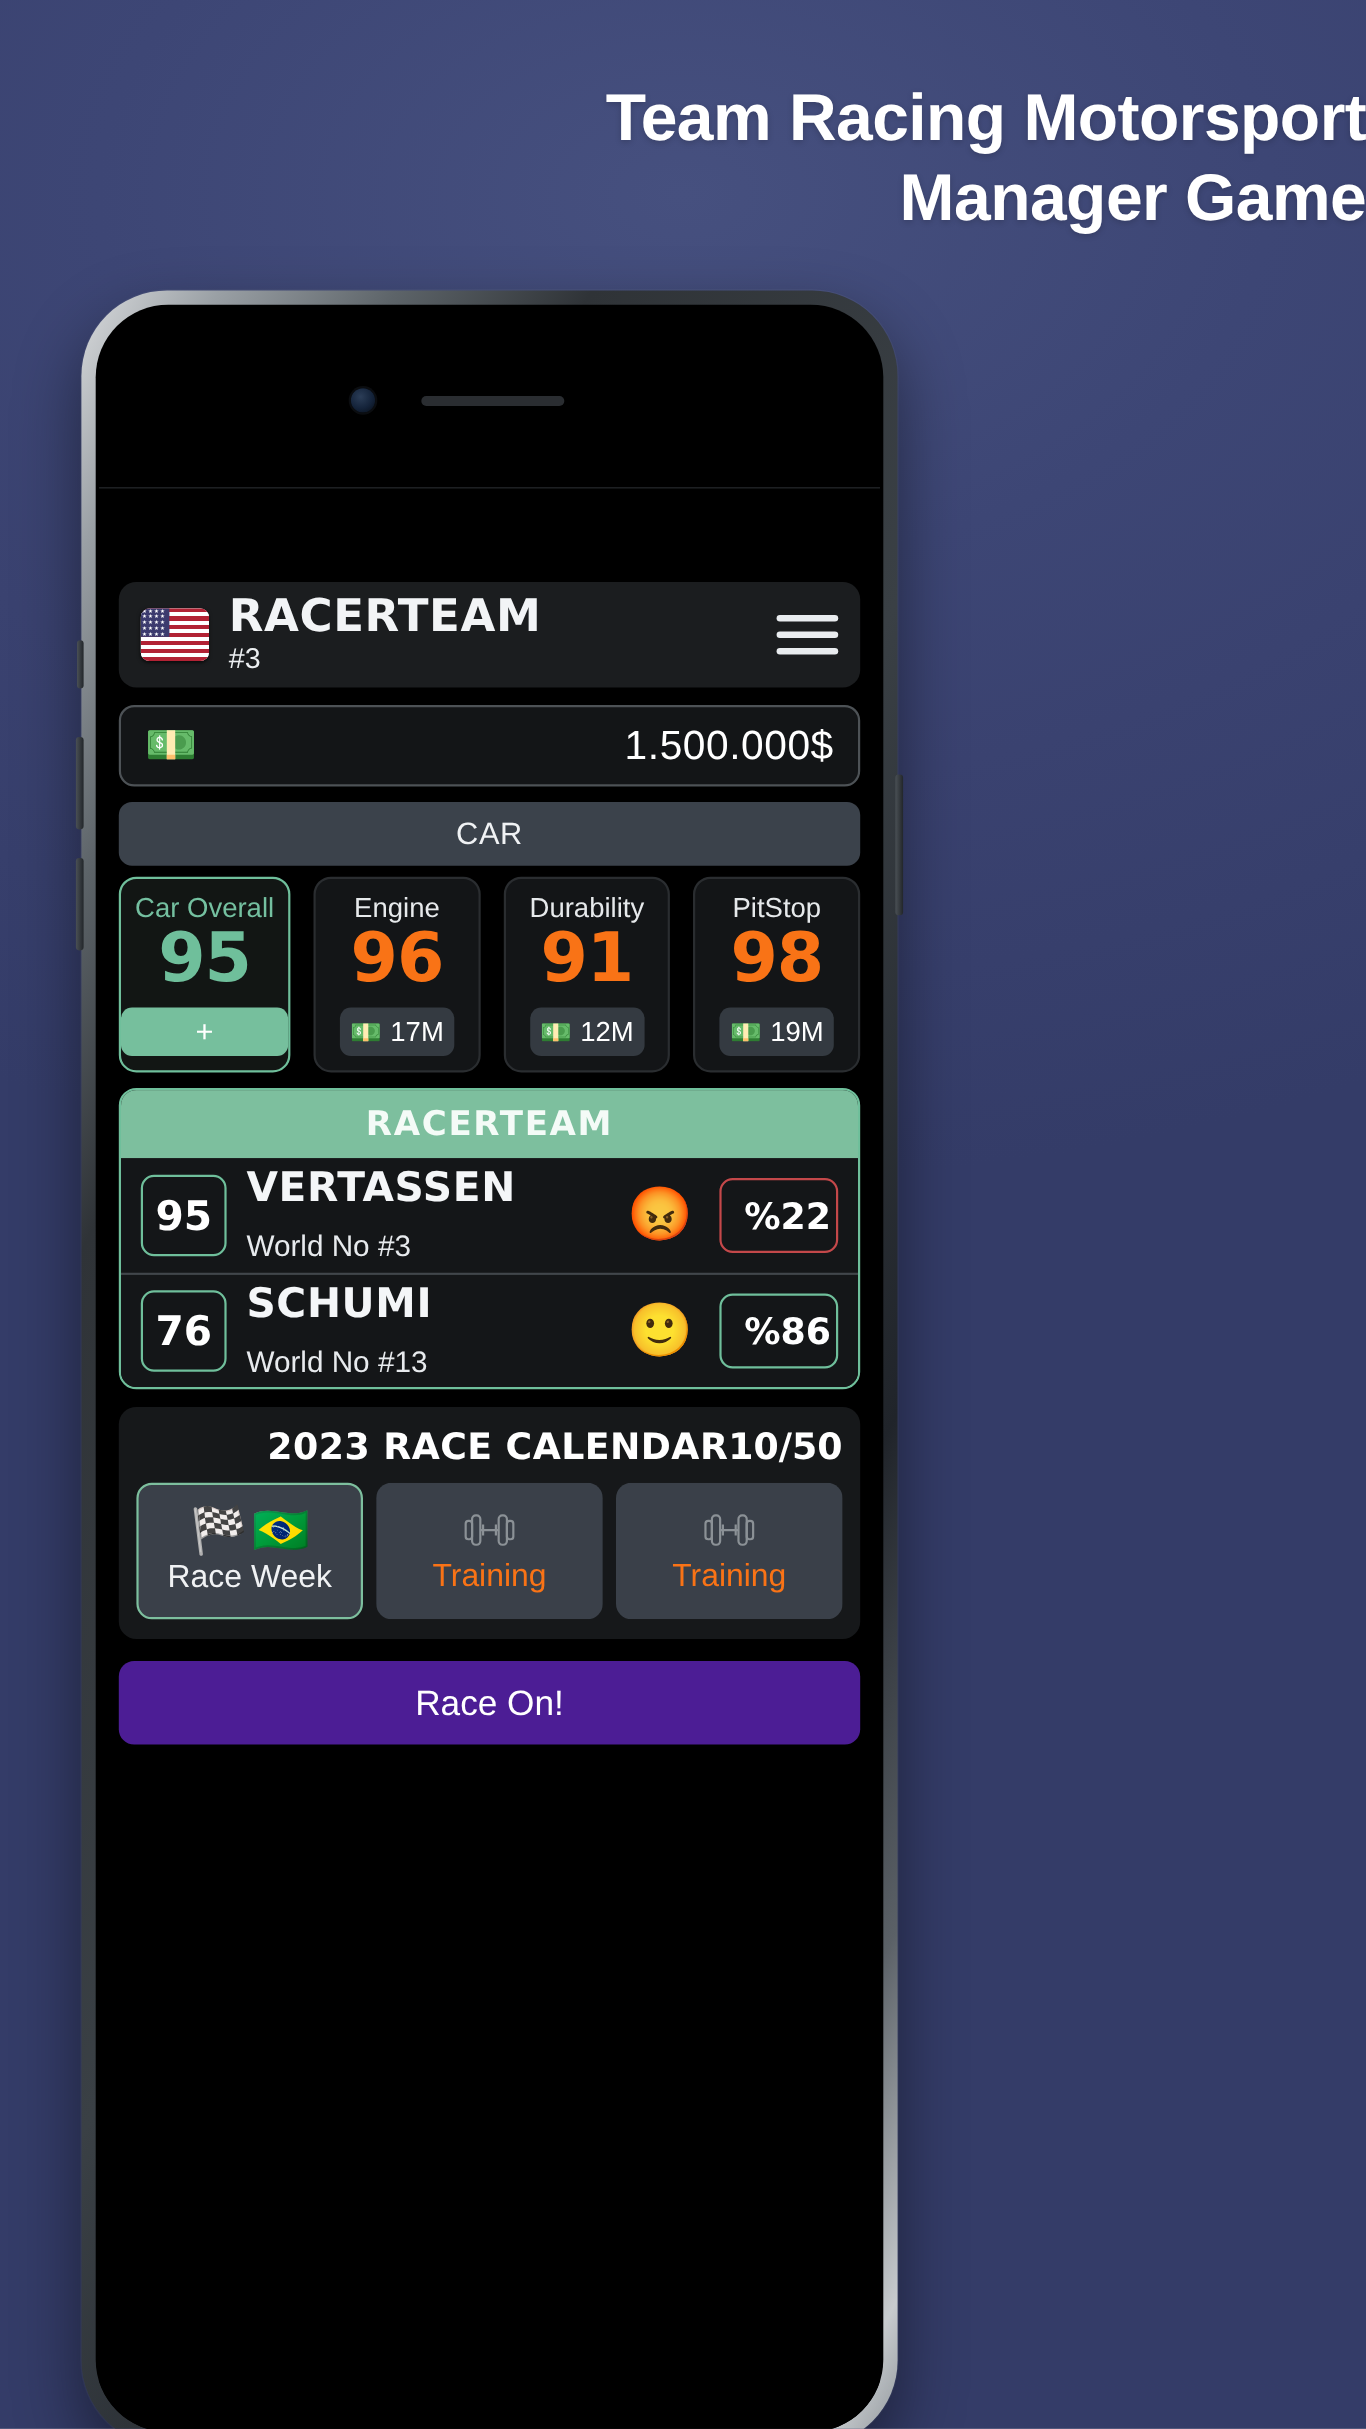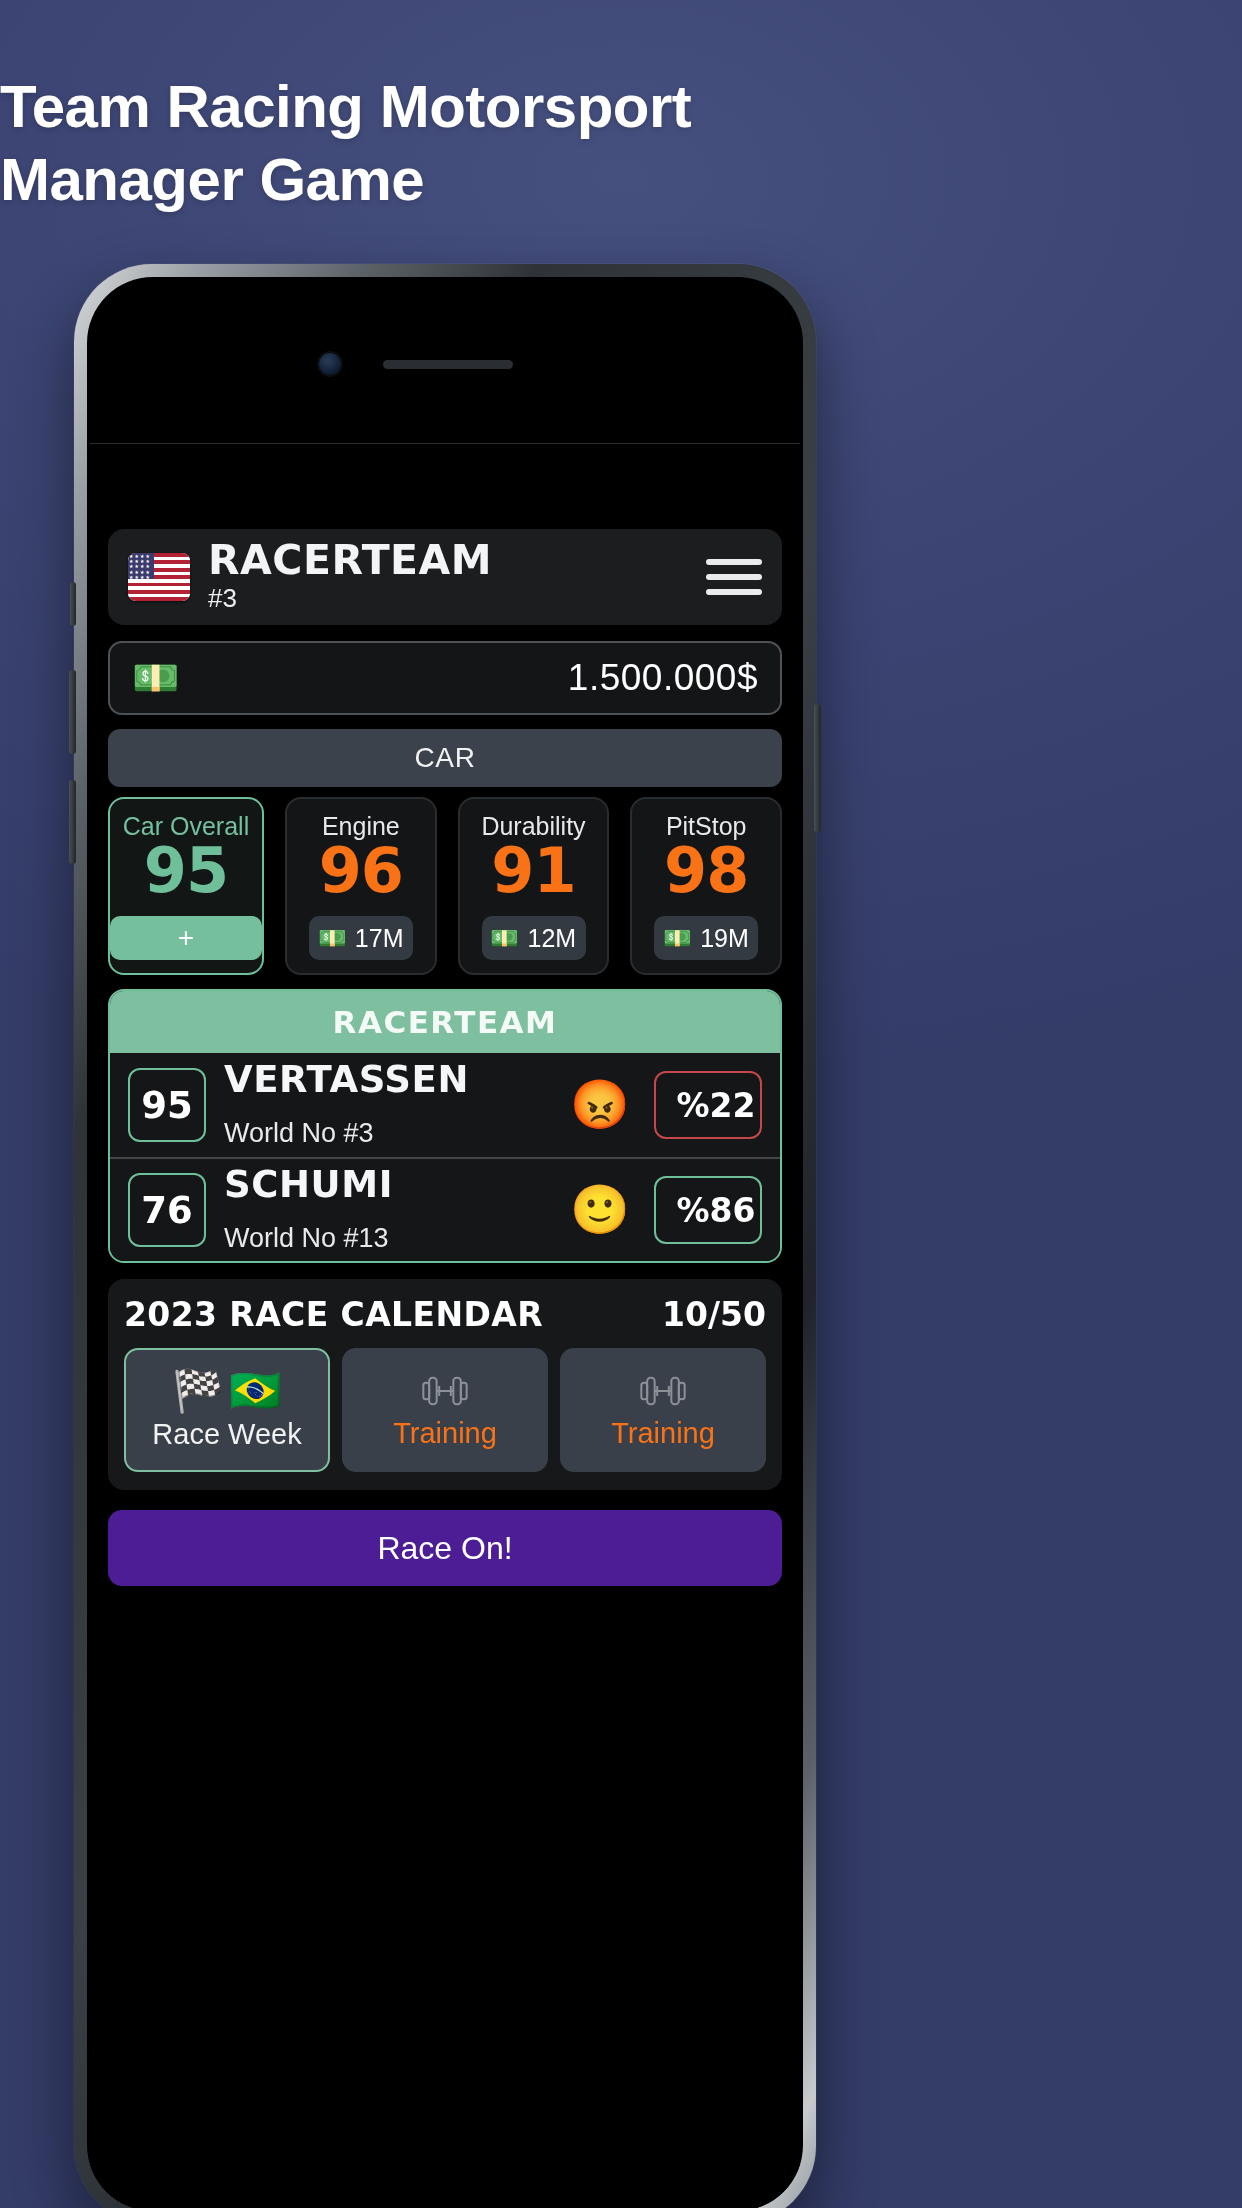--- a/index.html
+++ b/index.html
@@ -7,21 +7,21 @@
   body{
     font-family:"Liberation Sans", sans-serif;
     background:
       radial-gradient(ellipse 1400px 900px at 50% 8%, #46507f 0%, #3d4675 38%, #3a4270 60%, #343c68 100%);
     position:relative;
   }
 
   
   .promo{
     position:absolute; top:70px; left:0; right:0;
-    text-align:left; color:#ffffff;
+    text-align:right; color:#ffffff;
     font-size:60px; font-weight:700; line-height:1.22;
     letter-spacing:-0.5px;
     text-shadow:0 2px 6px rgba(0,0,0,.18);
   }
   .promo .l2{ display:block; }
 
   
   .phone{
     position:absolute; left:74px; top:264px;
     width:742px; height:1960px;
@@ -193,21 +193,21 @@
     border:2px solid #6fbf9b; background:#141618;padding-left:16px;
   }
   .pct.bad{ border-color:#c4484a; }
 
   
   .calendar{
     margin-top:16px;
     background:#16181a; border-radius:16px;
     padding:16px 16px 18px;
   }
-  .cal-head{ display:flex; align-items:center; justify-content:space-between; }
+  .cal-head{ display:flex; align-items:center; justify-content:flex-end; }
   .cal-title{
     color:#ffffff; font-size:33px; font-weight:700; letter-spacing:.4px;
     font-family:"DejaVu Sans", sans-serif;
   }
   .cal-count{
     color:#ffffff; font-size:33px; font-weight:700;
     font-family:"DejaVu Sans", sans-serif;
   }
   .cal-items{ margin-top:14px; display:flex; gap:12px; }
   .cal-item{

